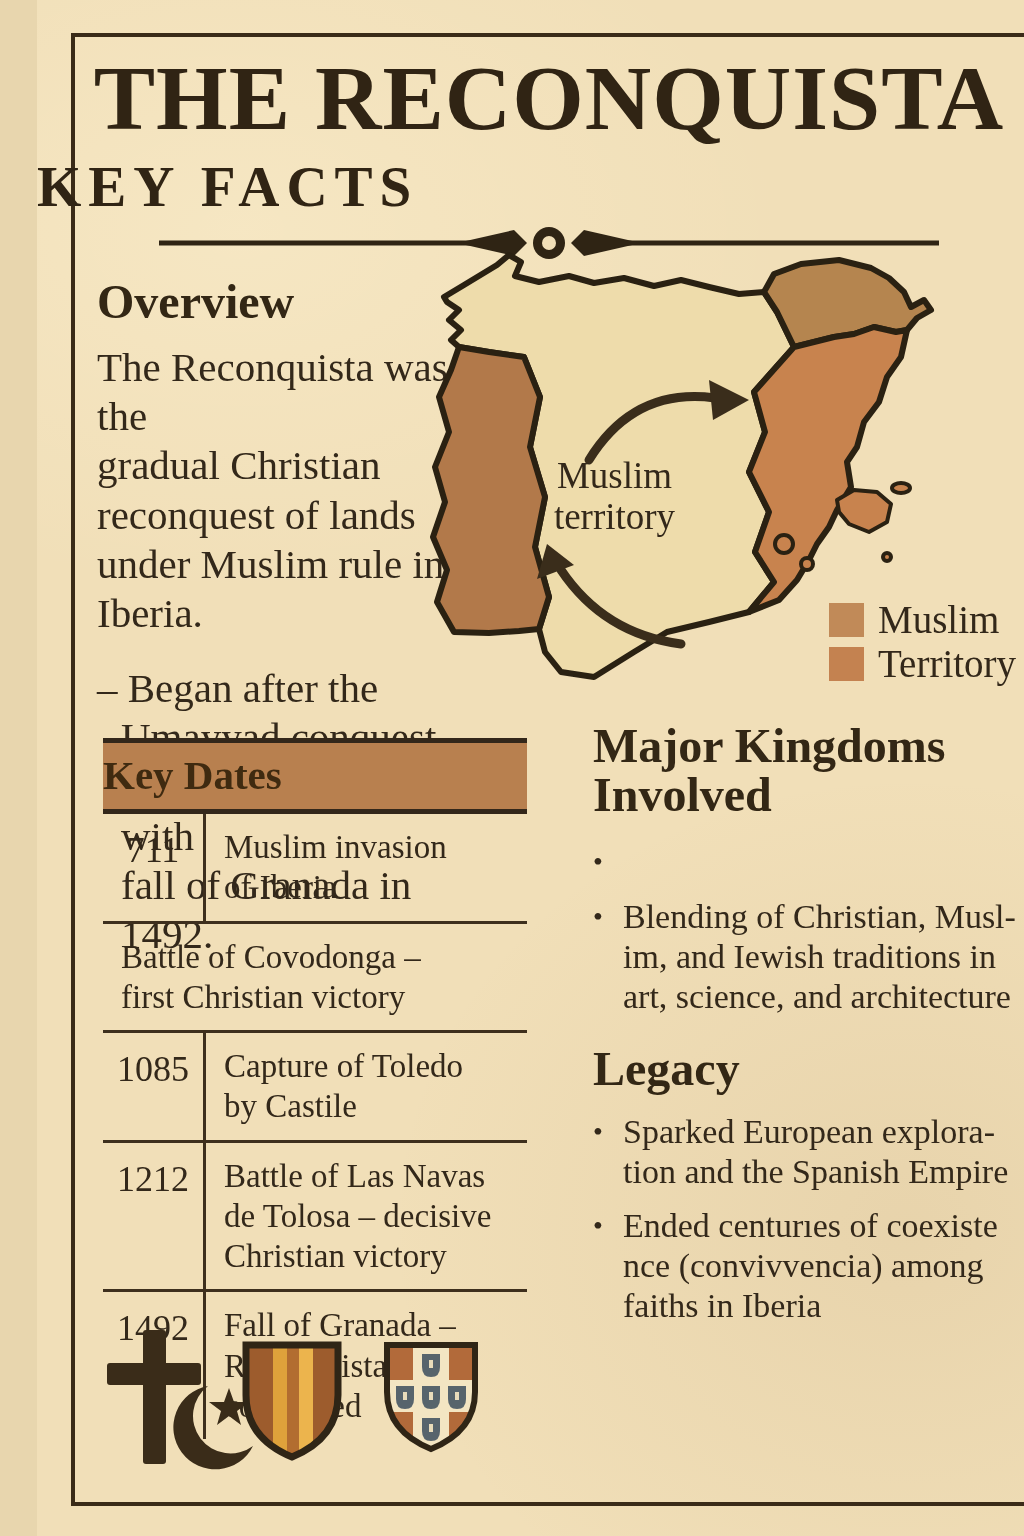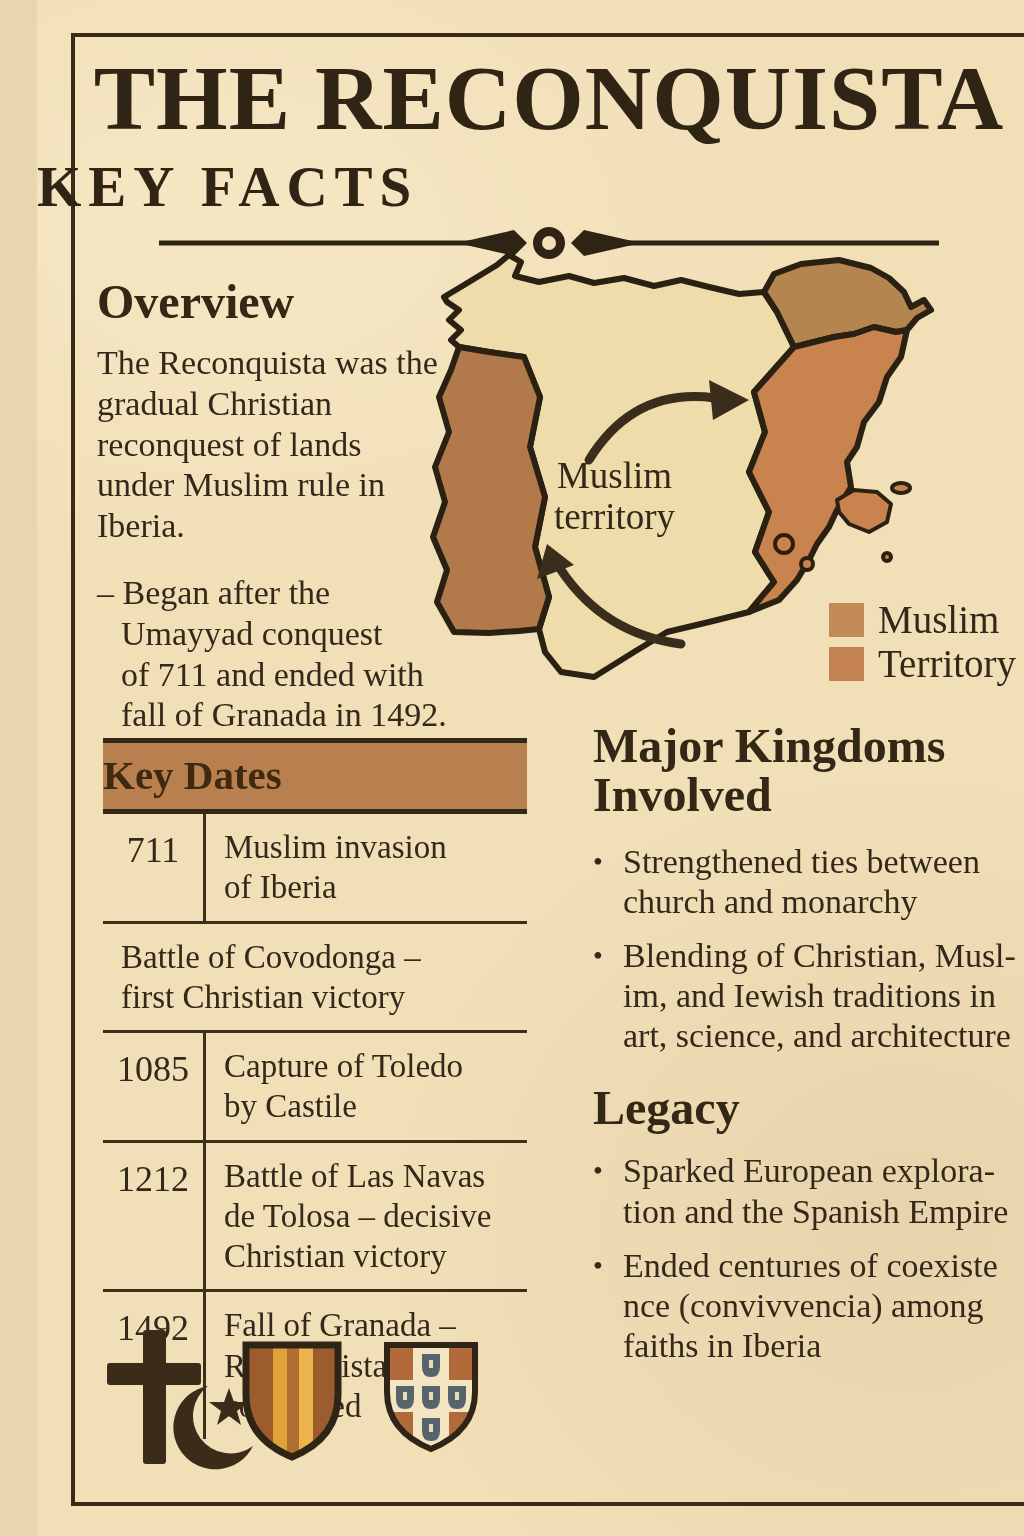--- a/index.html
+++ b/index.html
@@ -12,21 +12,21 @@
   .frame{position:absolute;left:34px;top:33px;width:952px;height:1465px;border:4px solid #3a2b18;pointer-events:none;}
 
   
   .title{position:absolute;left:0;top:52px;width:1024px;text-align:center;font-size:92px;font-weight:bold;color:#302414;letter-spacing:1px;line-height:1;}
   .subtitle{position:absolute;left:0;top:158px;width:1024px;text-align:left;font-size:57px;font-weight:bold;color:#302414;letter-spacing:7px;line-height:1;}
   .divider{position:absolute;left:122px;top:222px;width:780px;height:42px;}
 
   
   .overview{position:absolute;left:60px;top:278px;width:360px;}
   .h2{font-size:48px;font-weight:bold;color:#33271596;color:#332715;line-height:1.02;margin:0 0 16px 0;}
-  .body-text{font-size:34px;line-height:1.2;color:#33281a;white-space:pre-line;}
+  .body-text{font-size:41px;line-height:1.2;color:#33281a;white-space:pre-line;}
   .note{margin-top:26px;padding-left:24px;text-indent:-24px;}
 
   
   .map-svg{position:absolute;left:372px;top:252px;width:628px;height:468px;}
   .map-label{position:absolute;left:480px;top:455px;width:195px;text-align:center;font-size:37px;line-height:1.12;color:#33281a;white-space:pre-line;}
   .legend{position:absolute;left:792px;top:600px;}
   .legend-row{display:flex;align-items:center;margin-bottom:5px;}
   .legend-swatch{width:35px;height:34px;margin-right:14px;}
   .legend-swatch.sw0{background:#c18a58;}
   .legend-swatch.sw1{background:#c48250;}
@@ -155,22 +155,20 @@
       <div class="kd-event">Fall of Granada –
 Reconquista completed</div>
     </div>
   </div>
 
   <div class="right-col">
     <div class="h2" style="width:380px;">Major Kingdoms Involved</div>
     <div class="bullets">
       <div class="bullet">
         <span class="bullet-marker"></span>
-        <span class="bullet-text">Strengthened ties between
-church and monarchy</span>
       </div>
       <div class="bullet">
         <span class="bullet-marker"></span>
         <span class="bullet-text">Blending of Christian, Musl-
 im, and Iewish traditions in
 art, science, and architecture</span>
       </div>
     </div>
     <div class="h2 legacy-heading">Legacy</div>
     <div class="bullets" style="margin-top:18px;">

